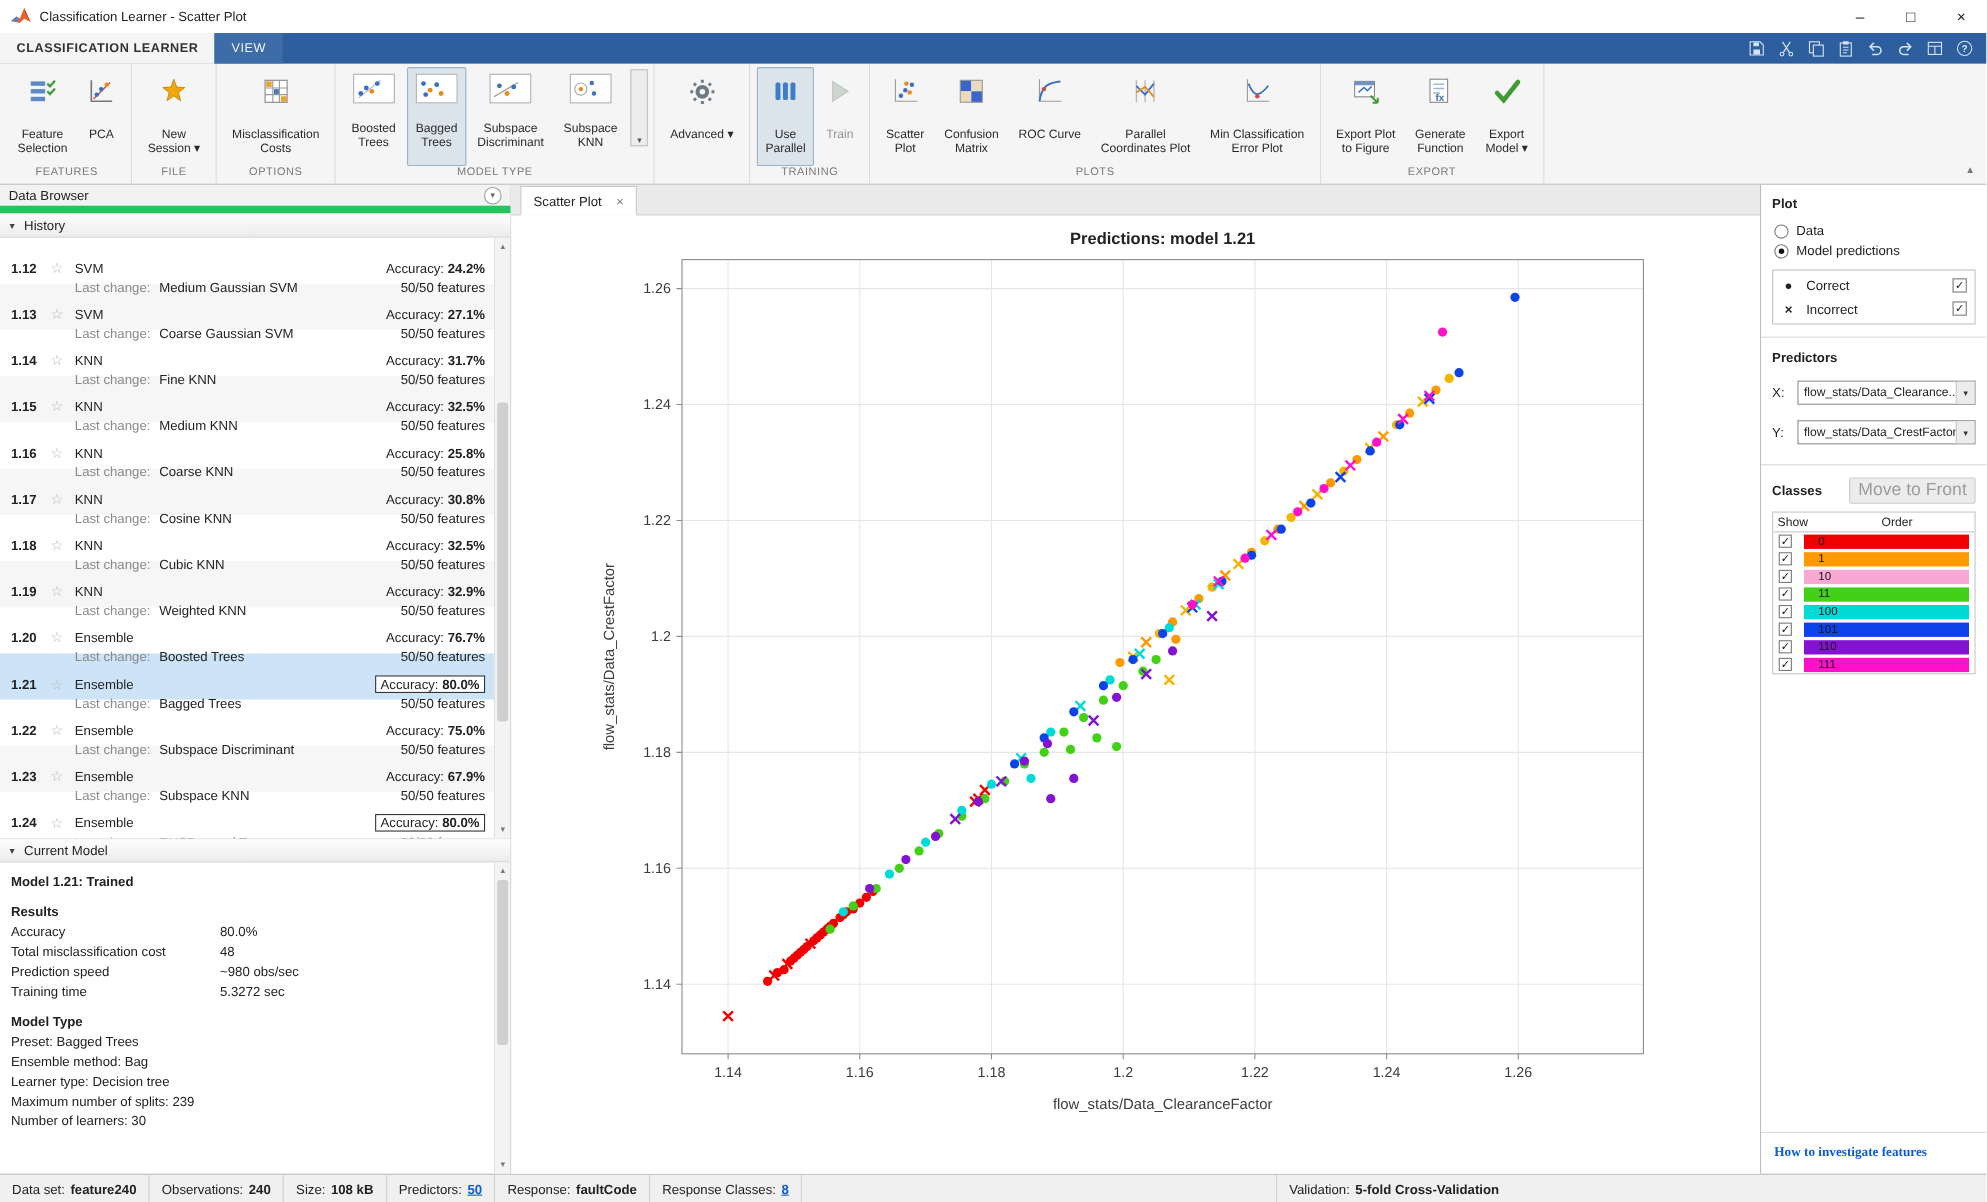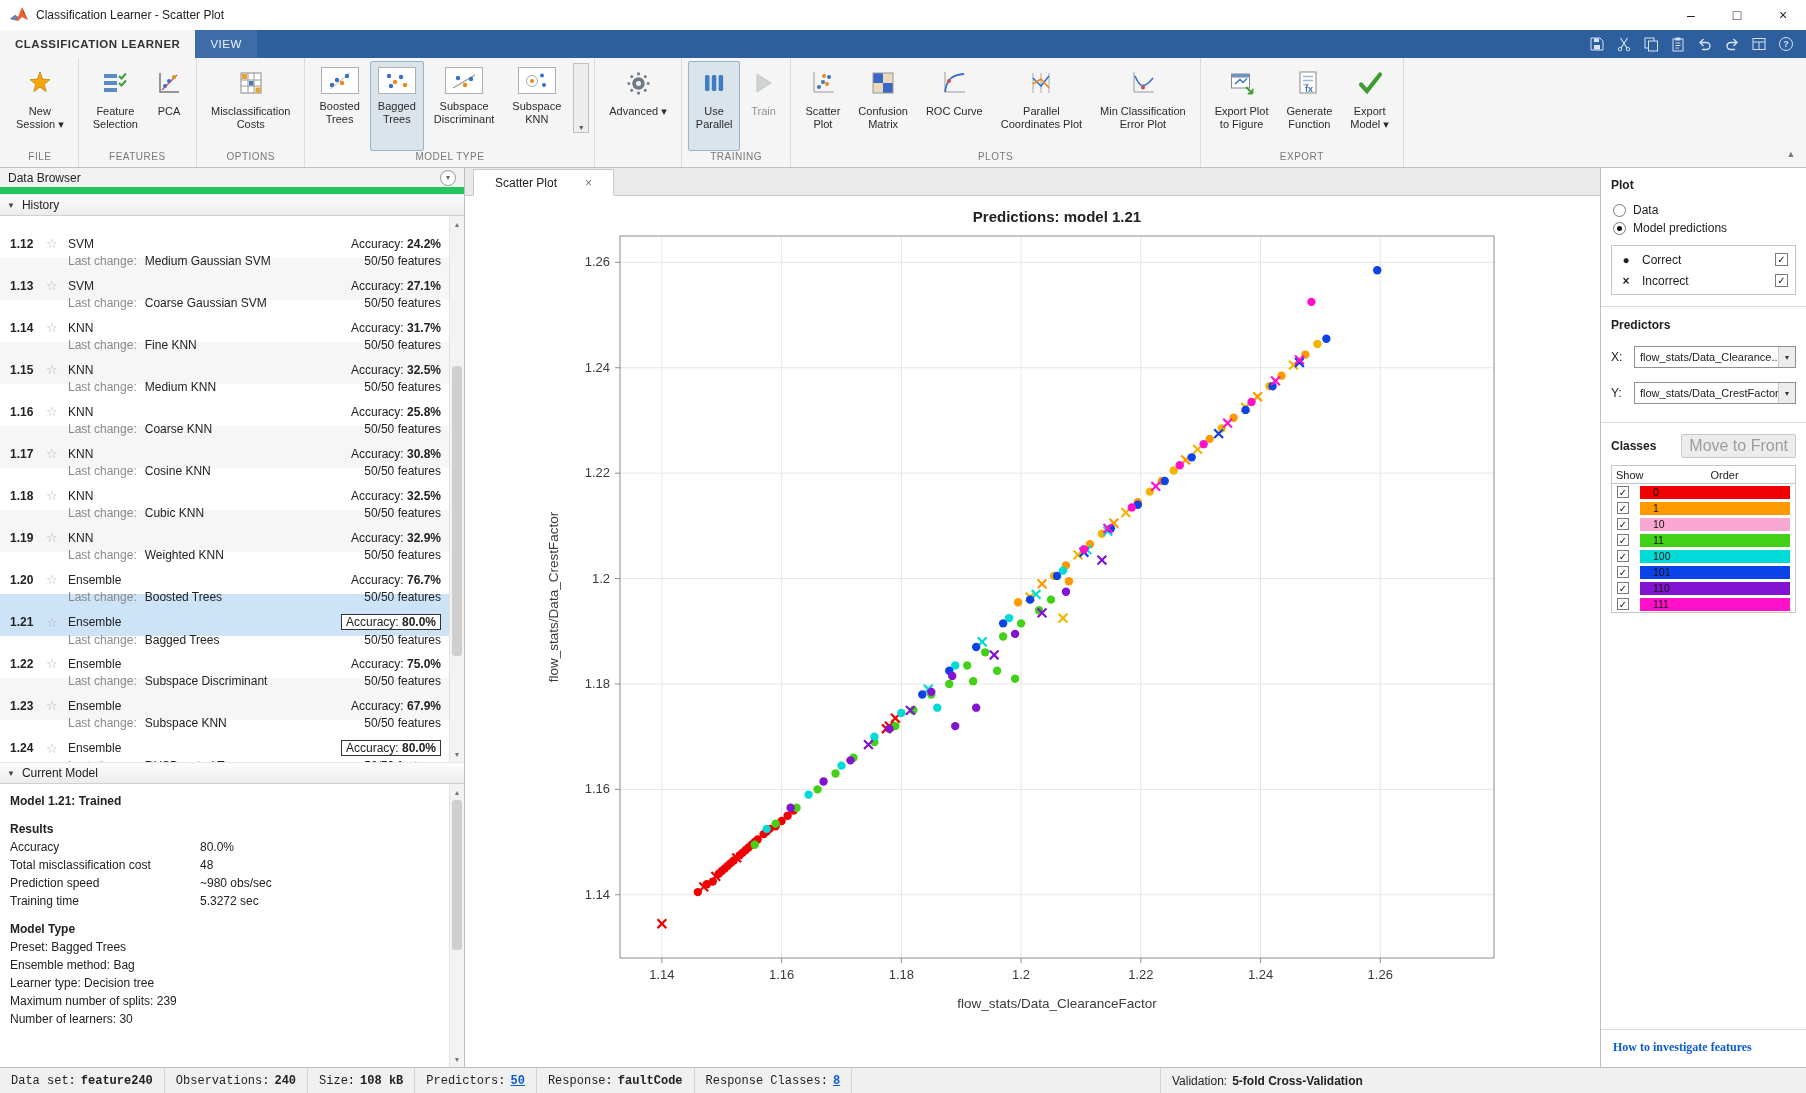--- a/index.html
+++ b/index.html
@@ -19,21 +19,21 @@
   .tab.active { background:#f5f5f5; color:#333; font-weight:bold; }
   .tab.view { background:#3d6ca9; }
   .qa { margin-left:auto; display:flex; align-items:center; gap:11px; padding-right:12px; }
   .qa-icon { width:16px; height:16px; display:flex; align-items:center; justify-content:center; }
 
   
   .ribbon { height:110px; background:#f5f5f5; border-bottom:1px solid #c0c0c0; display:flex; position:relative; padding-left:2px; flex:0 0 auto; }
   .rib-group { display:flex; flex-direction:column; border-right:1px solid #dcdcdc; padding:3px 5px 1px; }
   .rib-buttons { flex:1; display:flex; align-items:stretch; }
   .rib-btn { display:flex; flex-direction:column; align-items:center; padding:5px 7px 2px; margin:0 1px; border:1px solid transparent; border-radius:2px; font-size:11px; line-height:13px; color:#2b2b2b; text-align:center; cursor:default; }
-  .rib-btn .ric { height:32px; display:flex; align-items:center; justify-content:center; margin-bottom:6px; }
+  .rib-btn .ric { height:32px; display:flex; align-items:center; justify-content:flex-start; margin-bottom:17px; }
   .rib-btn.selected { background:#dbe3eb; border-color:#9cb2c6; }
   .rib-btn.disabled { opacity:.5; }
   .rib-btn.gallery .ric { width:38px; height:27px; border:1px solid #b0b0b0; background:#fff; }
   .rib-label { height:15px; font-size:10px; color:#787878; text-align:center; letter-spacing:.5px; white-space:nowrap; }
   .gallery-expander { width:16px; margin:2px 0 18px 3px; border:1px solid #c0c0c0; background:#ededed; display:flex; align-items:flex-end; justify-content:center; font-size:8px; color:#555; }
   .collapse-ribbon { position:absolute; right:6px; bottom:5px; width:18px; height:16px; display:flex; align-items:center; justify-content:center; color:#777; font-size:9px; }
 
   
   .main { flex:1; min-height:0; display:flex; }
 
@@ -64,21 +64,21 @@
   .cm-wrap { flex:1; min-height:0; position:relative; overflow:hidden; }
   .cm-content { position:absolute; top:0; left:0; right:15px; bottom:0; padding:8px 8px 0 10px; font-size:12px; line-height:18px; }
   .cm-bold { font-weight:bold; }
   .cm-row { display:flex; }
   .cm-label { width:190px; }
   .cm-gap { height:10px; }
 
   
   .center { flex:1; min-width:0; display:flex; flex-direction:column; background:#fff; }
   .doc-tabbar { height:28px; background:#eaeaea; border-bottom:1px solid #c9c9c9; display:flex; align-items:flex-end; padding-left:8px; flex:0 0 auto; }
-  .doc-tab { height:27px; background:#fff; border:1px solid #c9c9c9; border-bottom:1px solid #fff; margin-bottom:-1px; display:flex; align-items:center; gap:28px; padding:0 21px; font-size:12px; }
+  .doc-tab { height:27px; background:#fff; border:1px solid #c9c9c9; border-bottom:1px solid #fff; margin-bottom:-1px; display:flex; align-items:center; gap:13px; padding:0 11px; font-size:12px; }
   .doc-close { color:#777; font-size:12px; }
   .figure { flex:1; position:relative; background:#fff; }
   #plot-svg { position:absolute; inset:0; width:100%; height:100%; }
   svg text { font-family:"Liberation Sans", sans-serif; }
 
   
   .right-panel { width:206px; min-width:206px; border-left:1px solid #bdbdbd; background:#fff; display:flex; flex-direction:column; font-size:12px; padding:10px 10px 8px; }
   .rp-title { font-weight:bold; margin-bottom:7px; }
   .rp-sep { border-top:1px solid #d9d9d9; margin:11px -10px; }
   .radio-row { display:flex; align-items:center; gap:7px; margin:4px 0 4px 2px; }
@@ -101,21 +101,21 @@
   .cls-show { width:42px; padding-left:4px; }
   .cls-order { flex:1; text-align:center; }
   .cls-row { display:flex; align-items:center; height:16px; padding:0 5px 0 5px; }
   .cls-row .checkbox { width:12px; height:12px; }
   .cls-bar { flex:1; height:13px; margin-left:11px; display:flex; align-items:center; padding-left:13px; font-size:10.5px; color:#111; }
   .rp-link-wrap { margin-top:auto; border-top:1px solid #d9d9d9; margin-left:-10px; margin-right:-10px; padding:10px 12px 4px; }
   .rp-link { color:#0b5bd3; font-weight:bold; font-size:12px; cursor:default;font-family:Liberation Serif, serif; }
 
   
   .statusbar { height:26px; background:#f0f0f0; border-top:1px solid #bdbdbd; display:flex; font-size:12px; align-items:stretch; flex:0 0 auto; }
-  .sb-group { display:flex;font-family:Liberation Mono, monospace; }
+  .sb-group { display:flex; }
   .sb-seg { display:flex; align-items:center; gap:5px; padding:0 11px; border-right:1px solid #d2d2d2; white-space:nowrap; }
   .sb-val { font-weight:bold; }
   .sb-link { font-weight:bold; color:#0b5bd3; text-decoration:underline; }
   .sb-fill { flex:1; border-right:1px solid #d2d2d2; }
   .sb-validation { width:645px; display:flex; align-items:center; gap:5px; padding:0 11px; }
 </style>
 </head>
 <body>
 
 <div class="app">
@@ -193,36 +193,20 @@
         </span>
       </div>
   </div>
 
   <div class="ribbon" id="ribbon-groups">
     <div class="rib-group">
         <div class="rib-buttons">
           <div class="rib-btn">
             <div class="ric">
               <svg width="26" height="26" viewBox="0 0 26 26">
-                <path d="M13 2 L15.6 9.2 L23 9.6 L17.2 14.2 L19.2 21.6 L13 17.2 L6.8 21.6 L8.8 14.2 L3 9.6 L10.4 9.2 Z" fill="#f2a60d" stroke="#c87f06" stroke-width="0.8"></path>
-              </svg>
-            </div>
-            <div class="rlab">
-              <div>New</div>
-              <div>Session ▾</div>
-            </div>
-          </div>
-        </div>
-        <div class="rib-label">FILE</div>
-      </div>
-      <div class="rib-group">
-        <div class="rib-buttons">
-          <div class="rib-btn">
-            <div class="ric">
-              <svg width="26" height="26" viewBox="0 0 26 26">
                 <rect x="2" y="4" width="13" height="4" fill="#5b8ac5"></rect>
                 <rect x="2" y="11" width="13" height="4" fill="#5b8ac5"></rect>
                 <rect x="2" y="18" width="13" height="4" fill="#5b8ac5"></rect>
                 <path d="M17 6 l2.5 2.5 L24 3.5" stroke="#3f9c35" stroke-width="2" fill="none"></path>
                 <path d="M17 13 l2.5 2.5 L24 10.5" stroke="#3f9c35" stroke-width="2" fill="none"></path>
               </svg>
             </div>
             <div class="rlab">
               <div>Feature</div>
               <div>Selection</div>
@@ -237,20 +221,36 @@
                 <circle cx="13" cy="11" r="2" fill="#3a6fc4"></circle>
                 <circle cx="18" cy="7" r="2" fill="#e88a1a"></circle>
               </svg>
             </div>
             <div class="rlab">
               <div>PCA</div>
             </div>
           </div>
         </div>
         <div class="rib-label">FEATURES</div>
+      </div>
+      <div class="rib-group">
+        <div class="rib-buttons">
+          <div class="rib-btn">
+            <div class="ric">
+              <svg width="26" height="26" viewBox="0 0 26 26">
+                <path d="M13 2 L15.6 9.2 L23 9.6 L17.2 14.2 L19.2 21.6 L13 17.2 L6.8 21.6 L8.8 14.2 L3 9.6 L10.4 9.2 Z" fill="#f2a60d" stroke="#c87f06" stroke-width="0.8"></path>
+              </svg>
+            </div>
+            <div class="rlab">
+              <div>New</div>
+              <div>Session ▾</div>
+            </div>
+          </div>
+        </div>
+        <div class="rib-label">FILE</div>
       </div>
       <div class="rib-group">
         <div class="rib-buttons">
           <div class="rib-btn">
             <div class="ric">
               <svg width="26" height="26" viewBox="0 0 26 26">
                 <rect x="3" y="3" width="20" height="20" fill="#fff" stroke="#888"></rect>
                 <path d="M3 10 H23 M3 16 H23 M10 3 V23 M16 3 V23" stroke="#999"></path>
                 <rect x="4" y="4" width="5" height="5" fill="#e8a030"></rect>
                 <rect x="17.5" y="17.5" width="5" height="5" fill="#e8a030"></rect>

